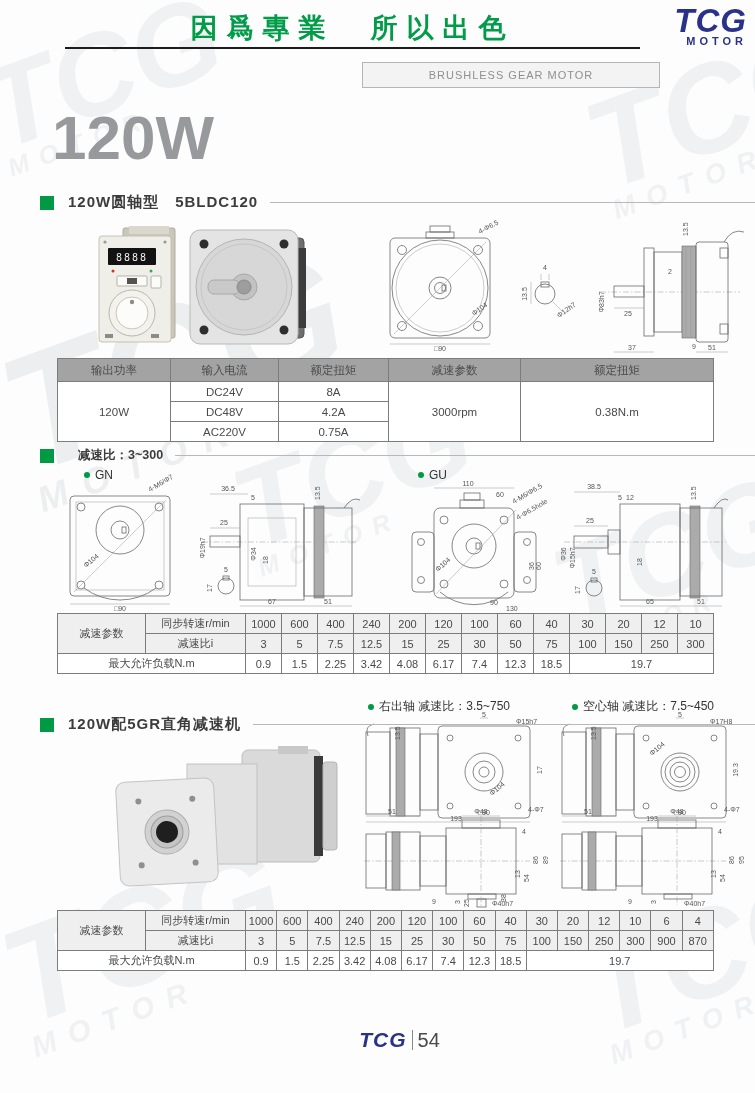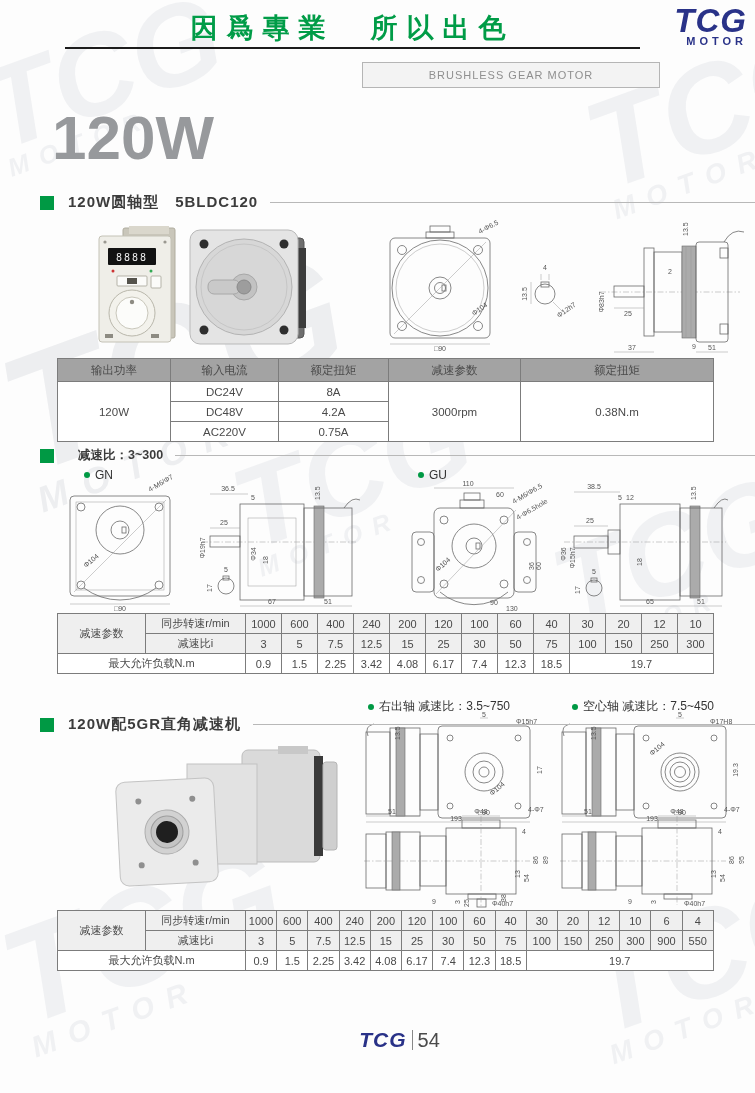--- a/index.html
+++ b/index.html
@@ -597,21 +597,21 @@
       <td class="hd">15</td>
       <td class="hd">25</td>
       <td class="hd">30</td>
       <td class="hd">50</td>
       <td class="hd">75</td>
       <td class="hd">100</td>
       <td class="hd">150</td>
       <td class="hd">250</td>
       <td class="hd">300</td>
       <td class="hd">900</td>
-      <td class="hd">550</td>
+      <td class="hd">870</td>
     </tr>
     <tr>
       <td colspan="2">最大允许负载N.m</td>
       <td>0.9</td>
       <td>1.5</td>
       <td>2.25</td>
       <td>3.42</td>
       <td>4.08</td>
       <td>6.17</td>
       <td>7.4</td>

